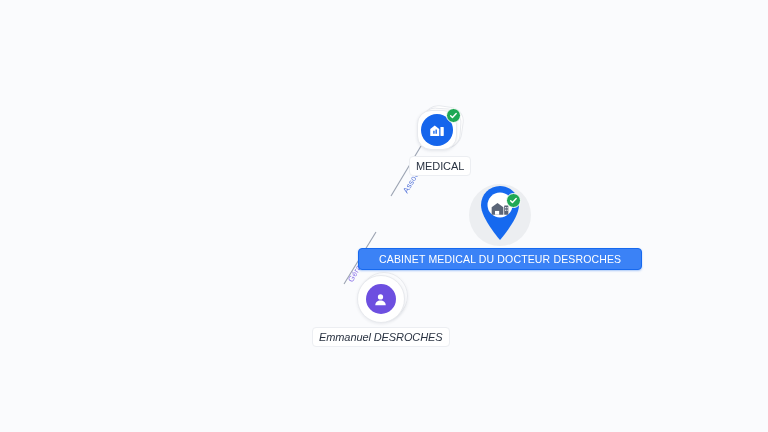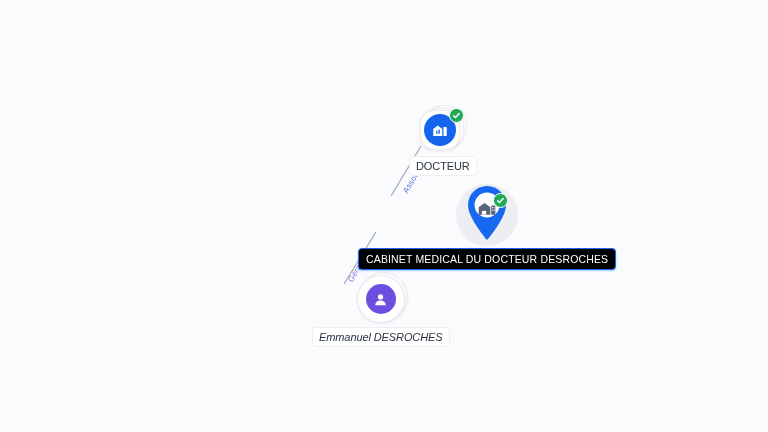--- a/index.html
+++ b/index.html
@@ -149,25 +149,25 @@
     padding: 2px 6px;
     border-radius: 4px;
     letter-spacing: -0.1px;
   }
   .node-label.plain {
     background: #ffffff;
     color: #2a3342;
     border: 1px solid #eceef2;
   }
   .node-label.selected {
-    background: #000000;
+    background: #3b82f6;
     color: #ffffff;
     border: 1px solid #1669ef;
     font-size: 10.5px;
-    padding: 3px 7px;
+    padding: 3px 20px;
     letter-spacing: 0.15px;
     box-shadow: 0 1px 2px rgba(22,105,239,0.35);
   }
 
   .edge-label {
     position: absolute;
     font-size: 8px;
     white-space: nowrap;
     transform-origin: left center;
     letter-spacing: 0.2px;
@@ -201,21 +201,21 @@
           <rect x="10" y="11.4" width="1.8" height="5.6" fill="#1565ec"></rect>
           <rect x="16.6" y="8" width="4.4" height="12" rx="0.6" fill="#ffffff"></rect>
         </svg>
       </div>
       <div class="verified-badge" style="left:29px; top:2px;">
         <svg width="9" height="9" viewBox="0 0 12 12" aria-hidden="true">
           <path d="M2.2 6.2l2.4 2.4 5-5.2" fill="none" stroke="#ffffff" stroke-width="1.9" stroke-linecap="round" stroke-linejoin="round"></path>
         </svg>
       </div>
     </div>
-    <div class="node-label plain">DOCTEUR</div>
+    <div class="node-label plain">MEDICAL</div>
   </div>
 
   <div class="node" style="left:358px; top:182px;">
     <div class="pin-wrap">
       <div class="pin-halo"></div>
       <svg class="pin-shape" viewBox="0 0 50 62">
         <path d="M25 4c-10.5 0-19 8.5-19 19 0 13.5 19 35 19 35s19-21.5 19-35c0-10.5-8.5-19-19-19z" fill="#1669ef"></path>
         <circle cx="25" cy="23" r="12.5" fill="#ffffff"></circle>
       </svg>
       <div class="pin-inner-icon">

